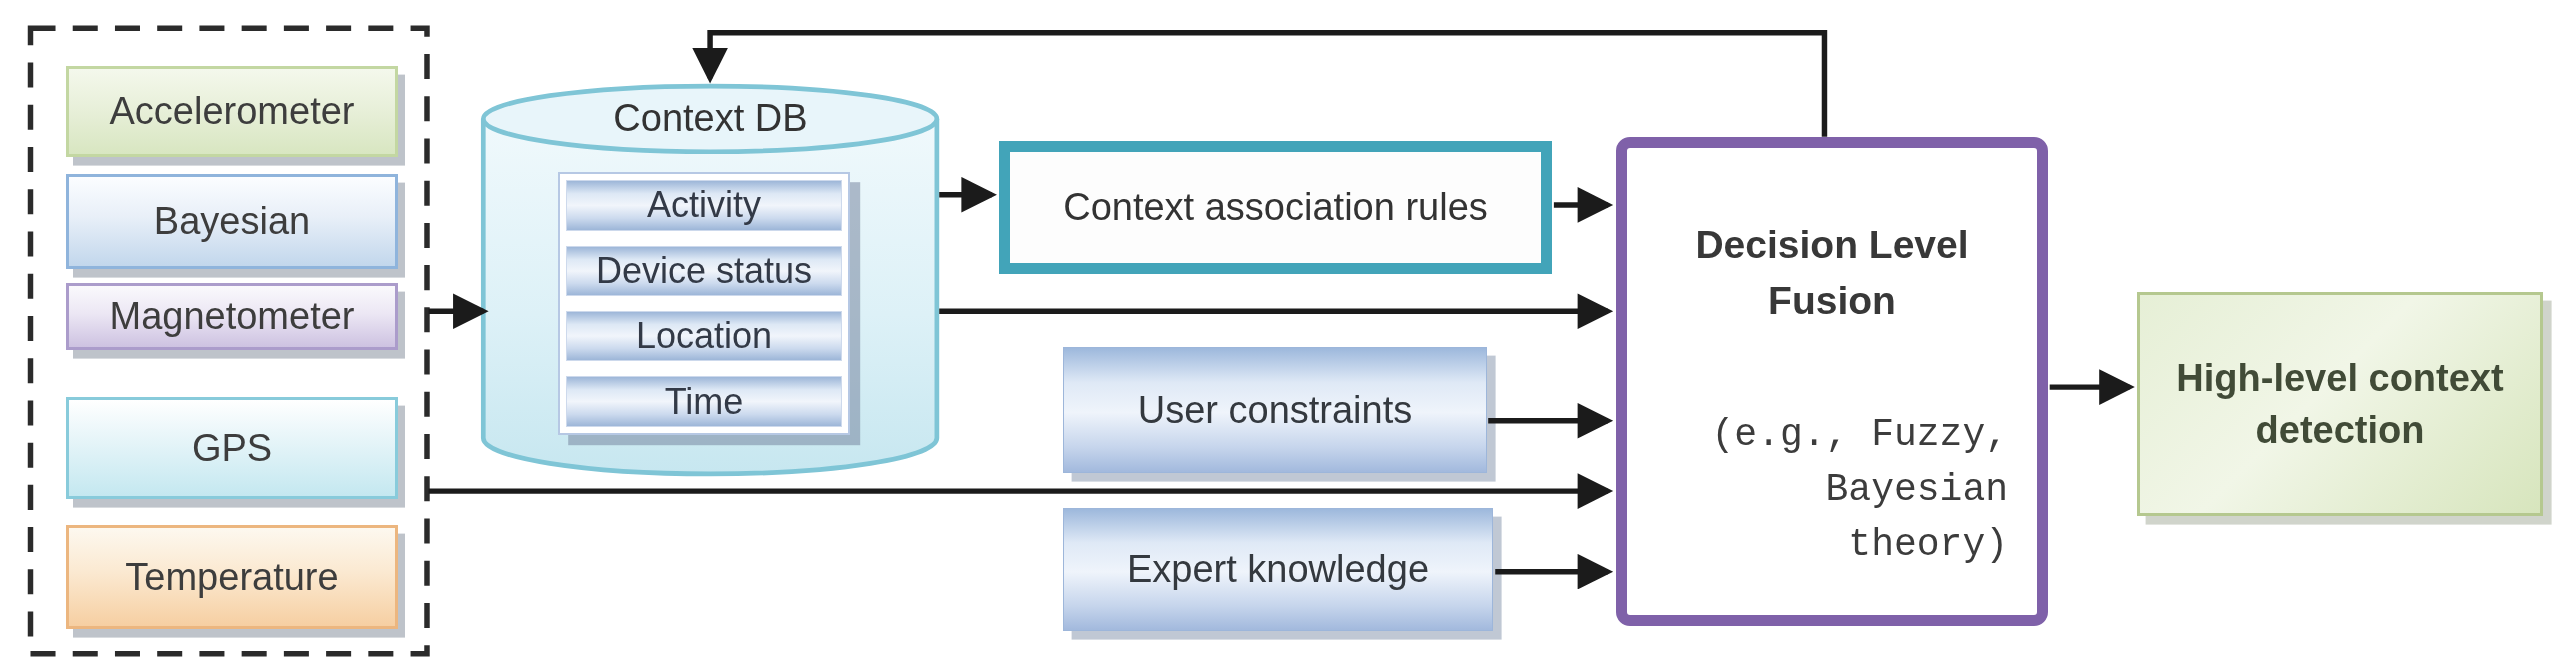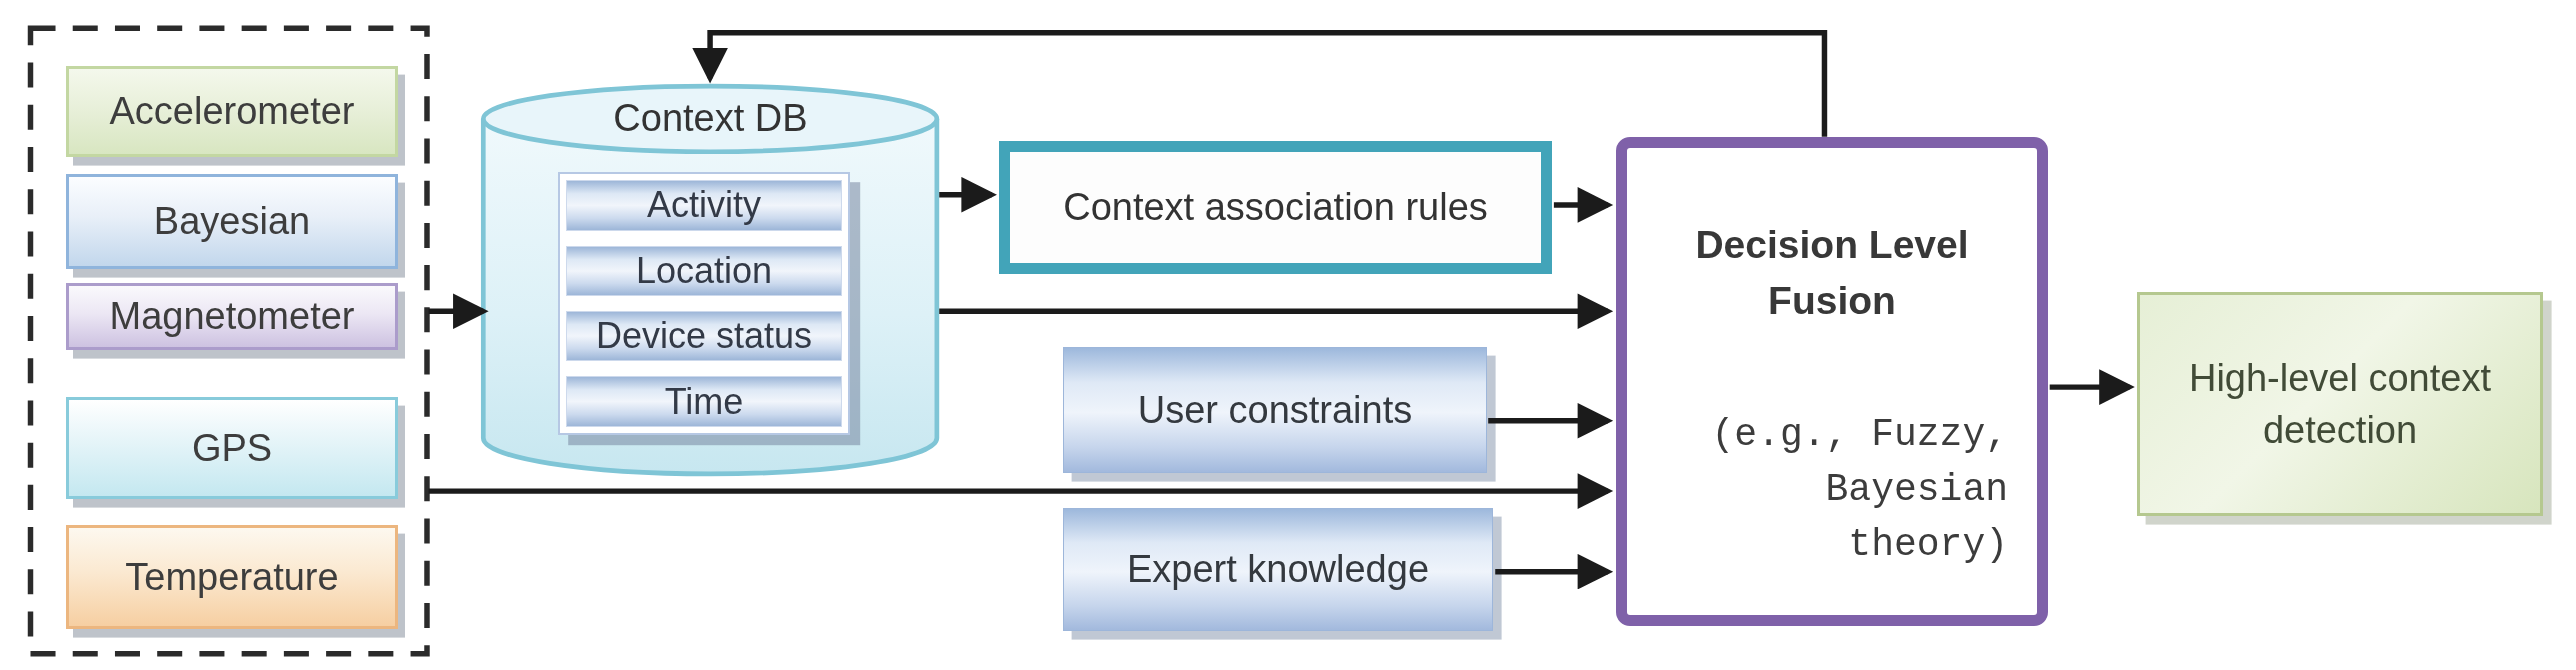--- a/index.html
+++ b/index.html
@@ -55,21 +55,21 @@
   .fusion-title{margin-top:69px;width:336px;font-size:39px;font-weight:bold;
                 line-height:56px;color:#383838;text-align:center;}
   .fusion-sub{margin-top:78px;width:352px;font-size:38px;line-height:55px;
               color:#3c3c3c;text-align:right;font-family:Liberation Mono, monospace;}
 
   
   .output{left:2137px;top:292px;width:406px;height:224px;
           font-size:38px;line-height:52px;color:#414b37;
           border:3.1px solid #b5c88f;
           background:linear-gradient(135deg,#e6efd6 0%,#f1f6e7 45%,#d7e5bd 100%);
-          box-shadow:8.6px 8.6px 0 rgba(150,160,140,.45);}
+          box-shadow:8.6px 8.6px 0 rgba(150,160,140,.45);font-weight:bold;}
 </style>
 </head>
 <body>
 
 <div id="stage">
 
   <svg class="layer" width="2576" height="671" viewBox="0 0 3294 858">
     <defs>
       <linearGradient id="cylGrad" x1="0" y1="0" x2="0" y2="1">
         <stop offset="0" stop-color="#f0f9fc"></stop>
@@ -94,22 +94,22 @@
   <div class="box sensor gps">
     <span>GPS</span>
   </div>
   <div class="box db-title">Context DB</div>
 
   <div class="box sensor temp">
     <span>Temperature</span>
   </div>
   <div class="db-table">
     <div class="db-row">Activity</div>
+    <div class="db-row">Device status</div>
     <div class="db-row">Location</div>
-    <div class="db-row">Device status</div>
     <div class="db-row">Time</div>
   </div>
 
   <div class="box rules">
     <span>Context association rules</span>
   </div>
 
   <div class="box kbox user">
     <span>User constraints</span>
   </div>

